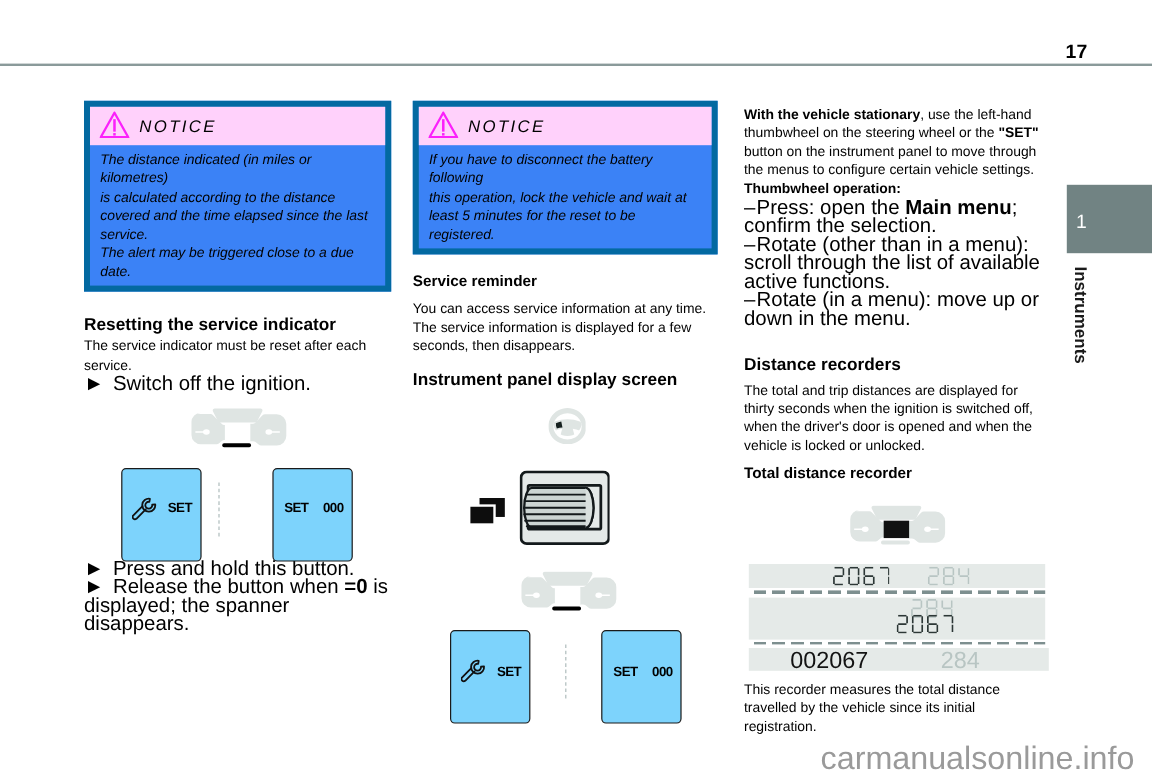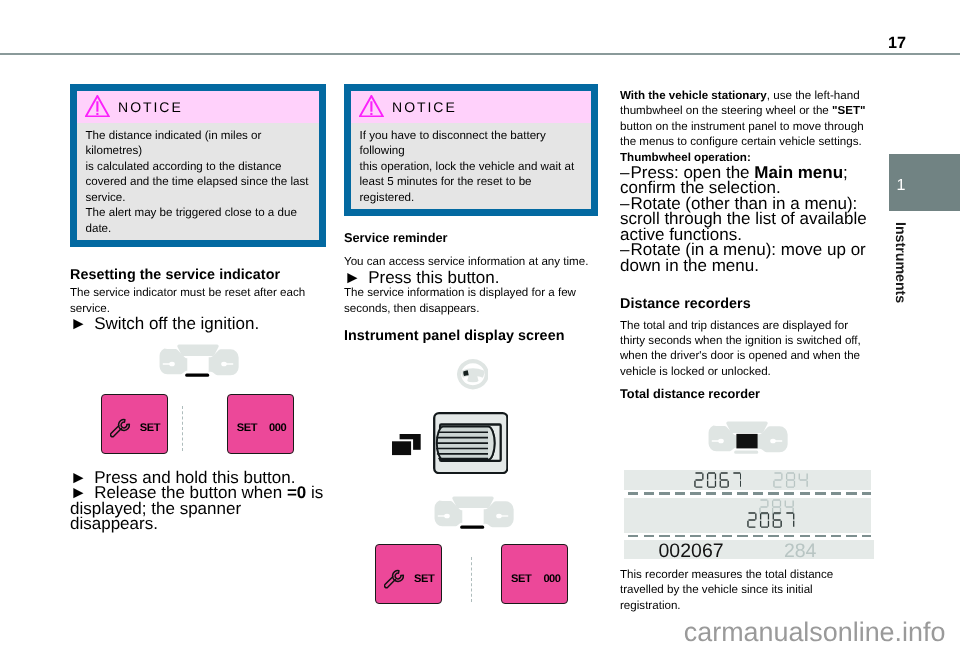--- a/index.html
+++ b/index.html
@@ -35,29 +35,29 @@
   .body{font-size:11.6px;line-height:15.45px;}
   h2.hd{font-size:14.35px;font-weight:bold;margin:0;line-height:17px;letter-spacing:0.04px;}
   .subhd2{font-size:12.75px;font-weight:bold;line-height:15.4px;}
   .subhd{font-size:11.6px;font-weight:bold;line-height:15.45px;}
   .bullet{font-size:17px;line-height:15.45px;}
   .bullet .mk{display:inline-block;width:19.4px;}
   .bullet .tx{}
   .dsh{display:inline-block;width:10.5px;}
 
   
-  .notice{border:7px solid #0369a1;background:#e5e5e5;box-sizing:border-box;}
+  .notice{border:5px solid #0369a1;background:#3b82f6;box-sizing:border-box;font-style:italic;}
   .notice-hd{background:#ffd1fb;height:32.4px;display:flex;align-items:center;padding-left:7.9px;}
   .notice-hd .ttl{font-size:14px;letter-spacing:1.95px;margin-left:8.4px;font-weight:400;}
   .notice-bd{padding:4.4px 7px 3.8px 8.5px;font-size:11.6px;line-height:15.45px;}
 
   
   .fig{position:relative;}
-  .btnbox{position:absolute;width:67px;height:60px;border:1.7px solid #1a1a1a;
-          border-radius:4px;background:#ec4899;box-sizing:border-box;}
+  .btnbox{position:absolute;width:67px;height:78px;border:1.7px solid #1a1a1a;
+          border-radius:4px;background:#7dd3fc;box-sizing:border-box;}
   .btnbox .lbl{position:absolute;font-size:11.1px;font-weight:bold;letter-spacing:-0.45px;word-spacing:3.4px;white-space:pre;}
   .dashline{position:absolute;width:0;border-left:1.6px dashed #aebcbc;}
 
   
   .cluster{display:block;--bar:#dfe5e3;--screen:#fff;}
   .cluster.hl-bar{--bar:#000;}
   .cluster.hl-screen{--screen:#111;}
 
   
   .disp{position:absolute;}
@@ -218,24 +218,20 @@
       </div>
       <div class="notice-bd">
         <div>If you have to disconnect the battery following</div>
         <div>this operation, lock the vehicle and wait at</div>
         <div>least 5 minutes for the reset to be registered.</div>
       </div>
     </div>
 
     <div class="subhd2" style="margin-top:14.5px">Service reminder</div>
     <div class="body" style="margin-top:8.5px">You can access service information at any time.</div>
-    <div class="bullet">
-      <span class="mk">►</span>
-      <span class="tx">Press this button.</span>
-    </div>
     <div class="body">The service information is displayed for a few seconds, then disappears.</div>
 
     <h2 class="hd" style="margin-top:12.3px">Instrument panel display screen</h2>
 
     <div class="fig" style="height:260px;margin-top:14px">
       <svg class="steering" style="position:absolute;left:112.6px;top:0px" width="31.8" height="30.5" viewBox="0 0 32 30.5">
         <g fill="#dfe5e3">
 
           <path d="M16,0 a16,15.25 0 1 1 -0.02,0 Z M16,4.3 a11.9,11.05 0 1 0 0.02,0 Z"></path>
 

